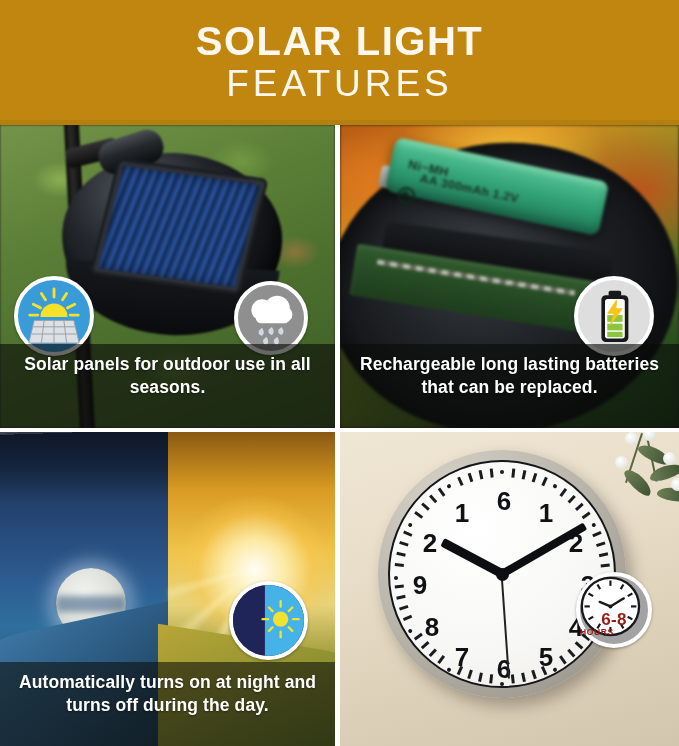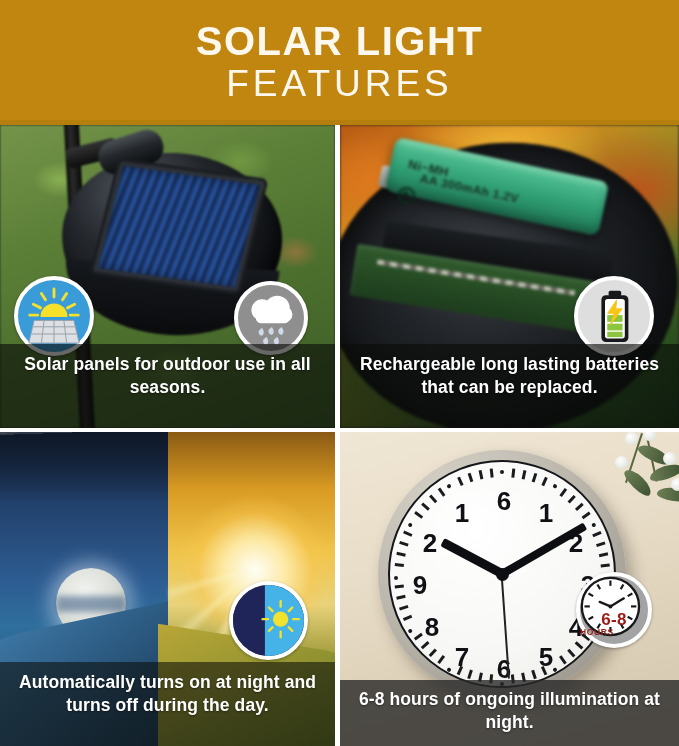--- a/index.html
+++ b/index.html
@@ -687,17 +687,16 @@
           <g stroke="#17181b" stroke-width="2.6" stroke-linecap="round">
             <line x1="34" y1="34" x2="22" y2="29"></line>
             <line x1="34" y1="34" x2="49" y2="25"></line>
           </g>
           <circle cx="34" cy="34" r="2.2" fill="#17181b"></circle>
         </svg>
         <div style="position:absolute; left:0; right:0; top:35px; text-align:center; font-size:17px; font-weight:bold; color:#9b1b17; line-height:1; letter-spacing:.3px;">6-8</div>
         <div style="position:absolute; left:0; right:0; top:51px; text-align:left; font-size:8.5px; font-weight:bold; color:#9b1b17; letter-spacing:.6px;">HOURS</div>
       </div>
 
-      <div class="caption">6-8 hours of ongoing illumination at night.</div>
     </div>
 
   </div>
 </div>
 
 </body></html>

